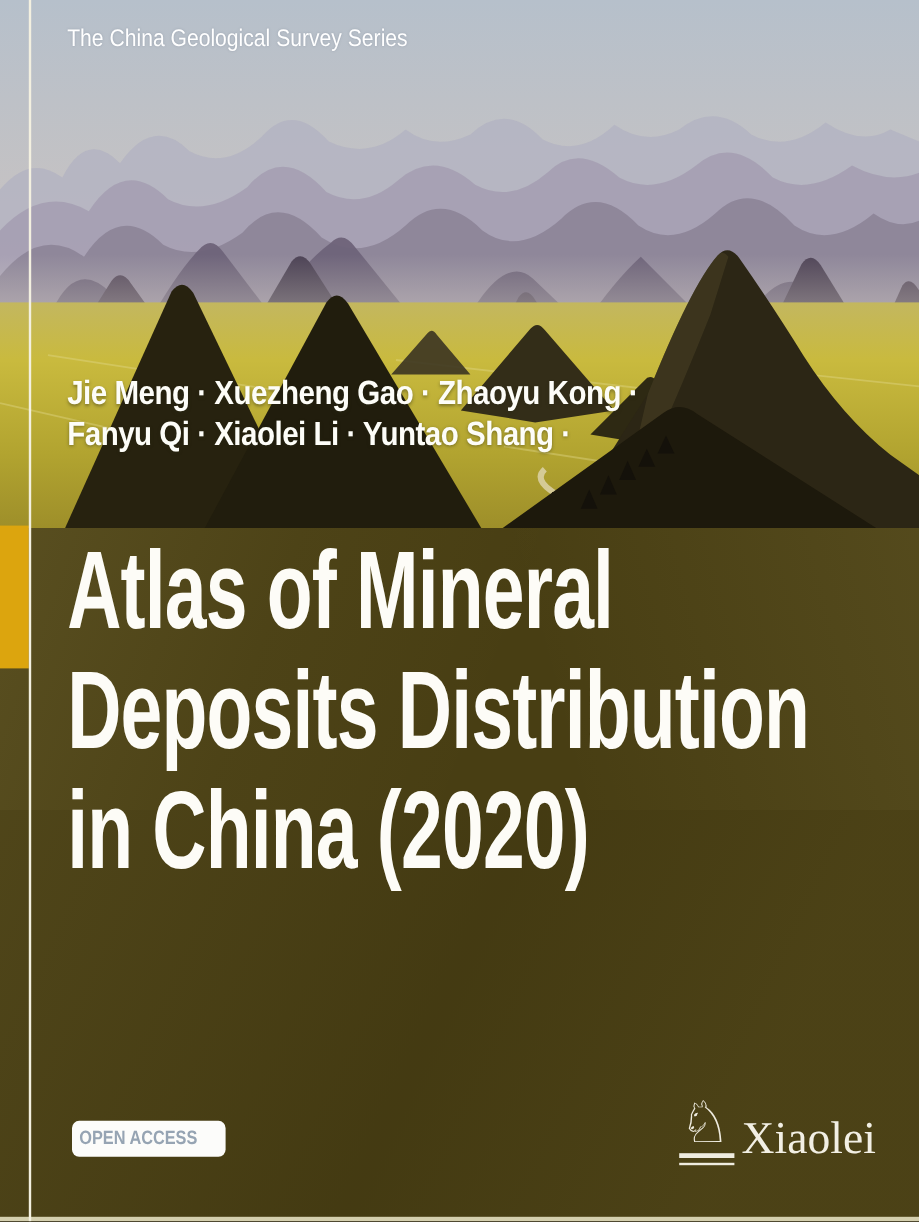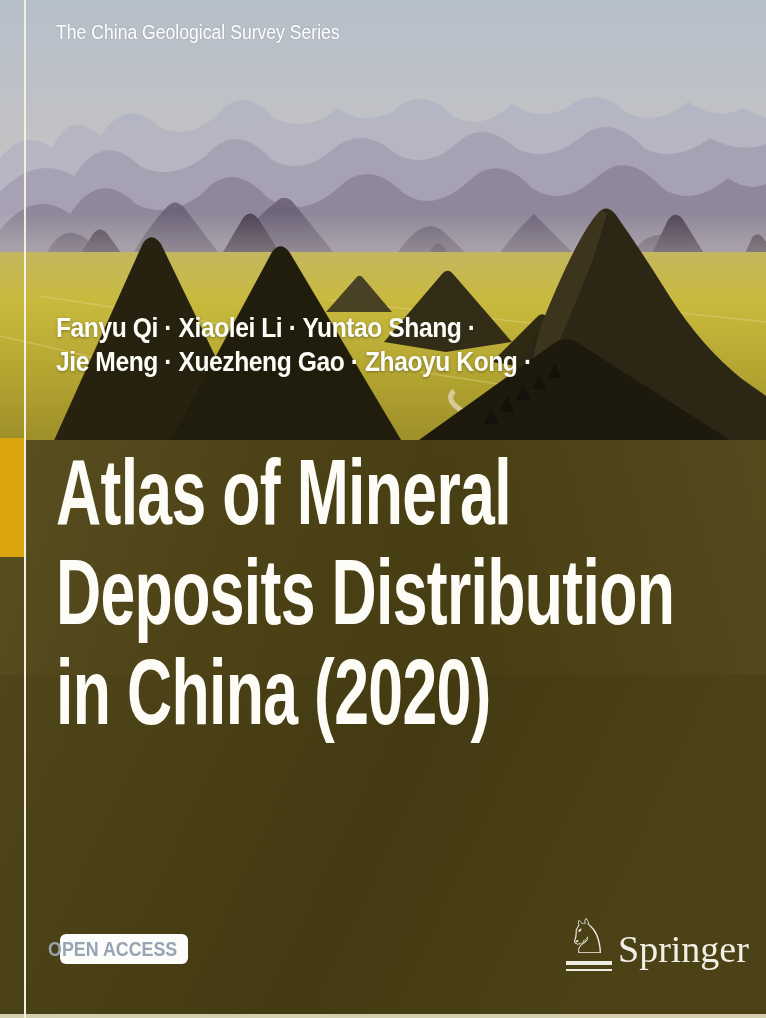--- a/index.html
+++ b/index.html
@@ -32,21 +32,21 @@
   .authors .cx{transform:scaleX(.88);letter-spacing:-0.5px;}
 
   .book-title{position:absolute;left:56px;top:442px;z-index:5;margin:0;color:#fdfcf7;
     font-size:92px;font-weight:bold;line-height:100px;letter-spacing:-1px;}
   .book-title .cx{transform:scaleX(.68);}
   .cgs-logo{position:absolute;left:57px;top:843px;}
   .nga-logo{position:absolute;left:149px;top:845px;}
 
   .open-access{position:absolute;left:60px;top:934px;width:128px;height:30px;z-index:5;
     background:#fcfcfa;border-radius:6px;display:flex;align-items:center;justify-content:center;}
-  .open-access .label{color:#96a4b3;font-size:21px;font-weight:bold;}
+  .open-access .label{color:#96a4b3;font-size:16px;font-weight:bold;}
   .open-access .cx{transform:scaleX(.85);}
 
   .springer-horse{position:absolute;left:566px;top:912px;z-index:5;color:#efece0;
     font-family:"DejaVu Sans",sans-serif;font-size:48px;line-height:1;}
   .springer-bar1{position:absolute;left:566px;top:961px;width:46px;height:4px;background:#efece0;z-index:5;}
   .springer-bar2{position:absolute;left:566px;top:969px;width:46px;height:2px;background:#efece0;z-index:5;}
   .springer-wordmark{position:absolute;left:618px;top:928px;z-index:5;color:#f2efe4;
     font-family:"Liberation Serif",serif;font-size:38px;line-height:1.15;}
 </style>
 </head>
@@ -136,22 +136,22 @@
   <div class="overlay"></div>
   <div class="accent-bar"></div>
   <div class="vline"></div>
   <div class="bottom-edge"></div>
 
   <div class="series-title">
     <span class="cx">The China Geological Survey Series</span>
   </div>
 
   <div class="authors">
+    <div><span class="cx">Jie Meng · Xuezheng Gao · Zhaoyu Kong ·</span></div>
     <div><span class="cx">Fanyu Qi · Xiaolei Li · Yuntao Shang ·</span></div>
-    <div><span class="cx">Jie Meng · Xuezheng Gao · Zhaoyu Kong ·</span></div>
   </div>
 
   <h1 class="book-title">
     <div><span class="cx">Atlas of Mineral</span></div>
     <div><span class="cx">Deposits Distribution</span></div>
     <div><span class="cx">in China (2020)</span></div>
   </h1>
 
   <svg class="cgs-logo" width="62" height="62" viewBox="0 0 62 62">
     <defs>
@@ -204,15 +204,15 @@
     </text>
   </svg>
 
   <div class="open-access">
     <span class="label"><span class="cx">OPEN ACCESS</span></span>
   </div>
 
   <span class="springer-horse">♘</span>
   <div class="springer-bar1"></div>
   <div class="springer-bar2"></div>
-  <div class="springer-wordmark">Springer</div>
+  <div class="springer-wordmark">Xiaolei</div>
 
 </div>
 
 </body></html>

